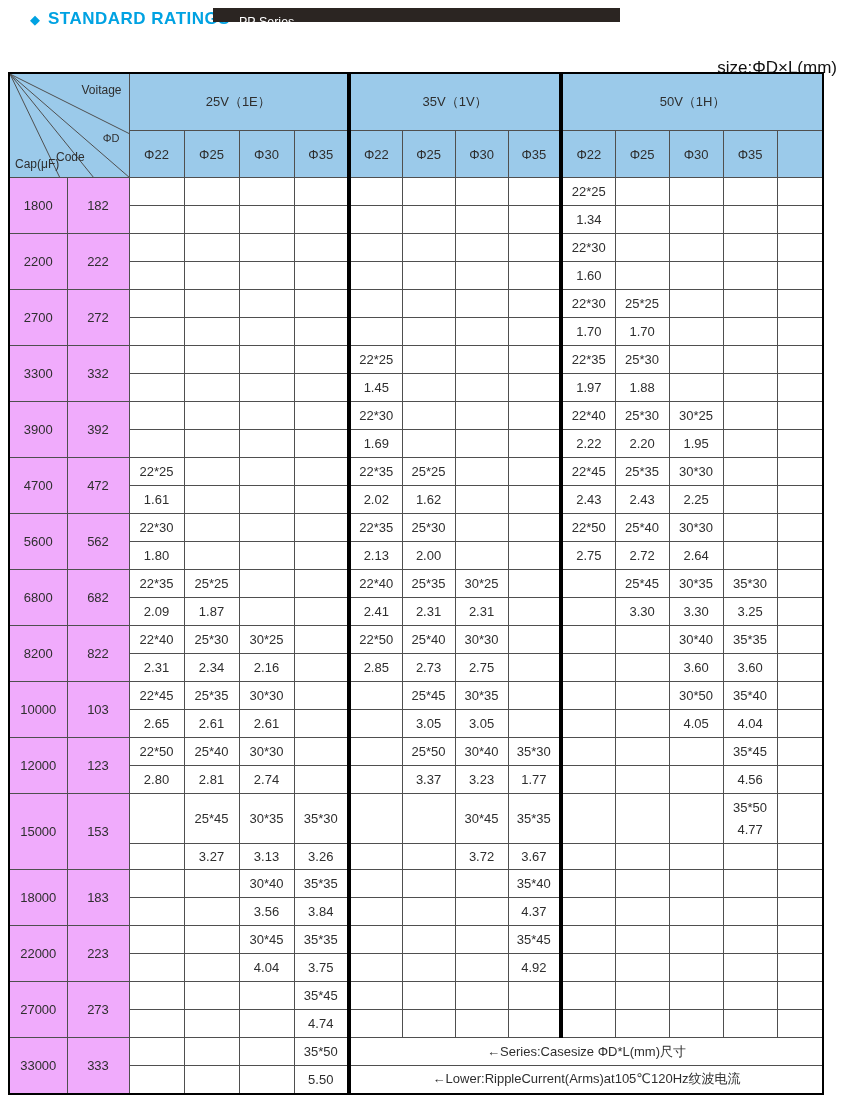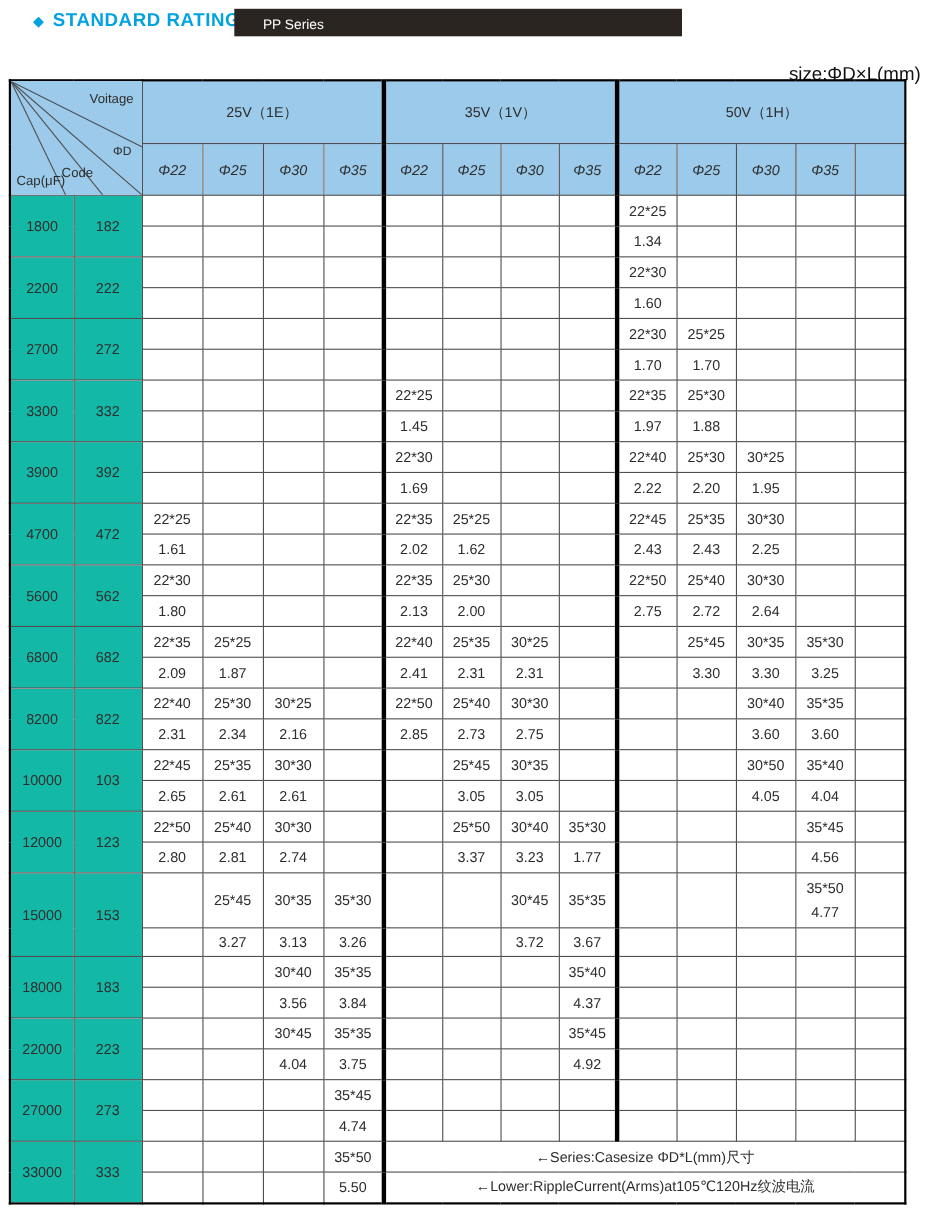--- a/index.html
+++ b/index.html
@@ -3,40 +3,40 @@
 <meta charset="utf-8">
 <style>
   html,body{margin:0;padding:0;background:#fff;}
   body{font-family:"Liberation Sans","DejaVu Sans",sans-serif;color:#2e2e2e;}
   #page{position:relative;width:841px;height:1111px;background:#fff;overflow:hidden;}
 
   
   #titlebar{position:absolute;left:30px;top:9px;display:flex;align-items:center;gap:8px;}
   #title-diamond{color:#00a2e2;font-size:13px;line-height:1;}
   #page-title{color:#00a2e2;font-size:17px;font-weight:bold;letter-spacing:.5px;}
-  #series-banner{position:absolute;left:213px;top:8px;width:407px;height:25px;background:#2b2522;
+  #series-banner{position:absolute;left:213px;top:8px;width:407px;height:14px;background:#2b2522;
     color:#fff;font-size:12.5px;line-height:29px;padding-left:26px;box-sizing:border-box;}
   #size-note{position:absolute;right:4px;top:58px;font-size:17px;color:#111;}
 
   
   #ratings-table{position:absolute;left:8px;top:72px;border-collapse:collapse;table-layout:fixed;
     width:679px;border:2px solid #000;}
   #ratings-table th,#ratings-table td{border:1px solid #4f4f4f;padding:0;text-align:center;
     font-size:13px;color:#2e2e2e;overflow:hidden;}
   .blue{background:#9bcaea;}
   .vrow th{height:56px;font-size:14px;font-weight:normal;}
-  .drow th{height:46px;font-size:14px;font-weight:normal;font-style:italic;}
+  .drow th{height:46px;font-size:14px;font-weight:normal;}
   .gs{border-left:4px solid #000 !important;}
   tr.ru{height:28px;}
   tr.rl{height:28px;}
   tr.ru td{border-bottom:1px solid #969696;}
   tr.rl td{border-bottom:1px solid #4f4f4f;}
   tr.tall-u{height:50px;}
   tr.tall-l{height:26px;}
-  td.capc,td.codec{background:#14b8a6;font-size:13px;}
+  td.capc,td.codec{background:#f0abfc;font-size:13px;}
   td.legendc{text-align:left;padding-left:9px;font-size:14px;color:#111;}
   .u2line{line-height:22px;}
 
   
   th.corner{position:relative;padding:0;}
   th.corner svg{position:absolute;left:0;top:0;}
   .corner-label{position:absolute;font-size:12px;font-weight:normal;color:#2e2e2e;}
   #corner-voltage{top:9px;right:7px;}
   #corner-phid{top:58px;right:9px;font-size:11px;}
   #corner-code{bottom:13px;left:46px;}

